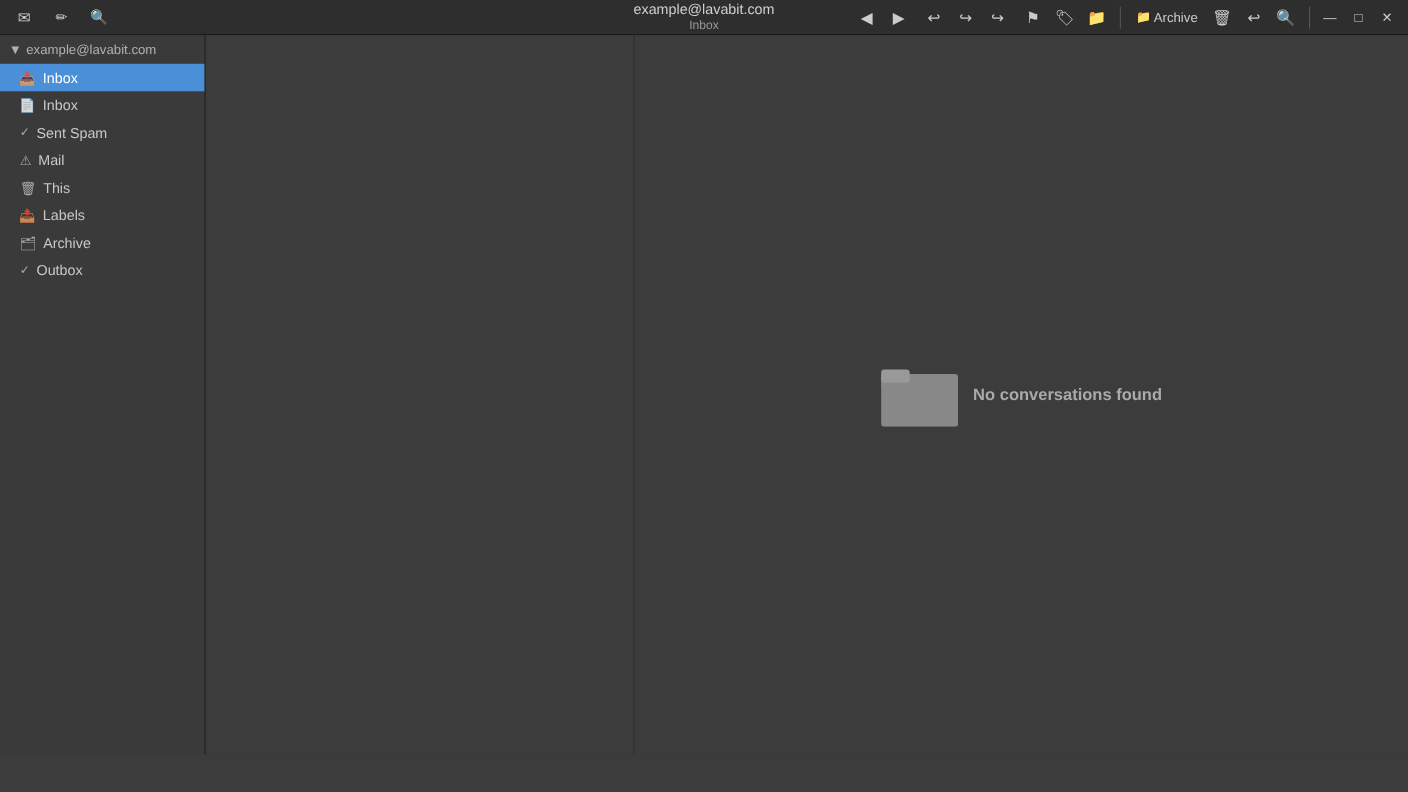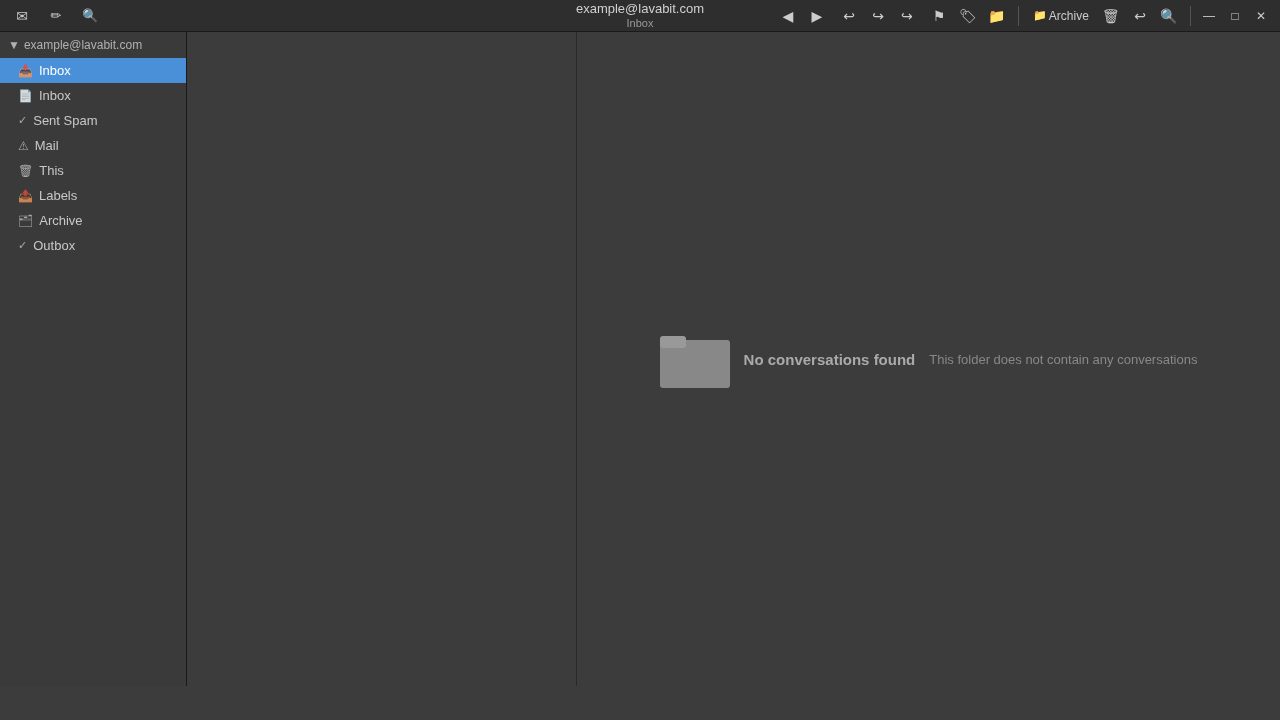--- a/index.html
+++ b/index.html
@@ -308,17 +308,16 @@
     <div class="preview-panel">
 
       <div>
         <svg width="70" height="60" viewBox="0 0 70 60">
           <rect x="0" y="12" width="70" height="48" rx="3" ry="3" fill="#888"></rect>
           <rect x="0" y="12" width="30" height="14" rx="3" ry="3" fill="#888"></rect>
           <rect x="0" y="8" width="26" height="12" rx="3" ry="3" fill="#999"></rect>
         </svg>
       </div>
       <div class="empty-title">No conversations found</div>
-      <div class="empty-subtitle">This folder does not contain any conversations</div>
     </div>
 
   </div>
 </div>
 
 </body></html>

